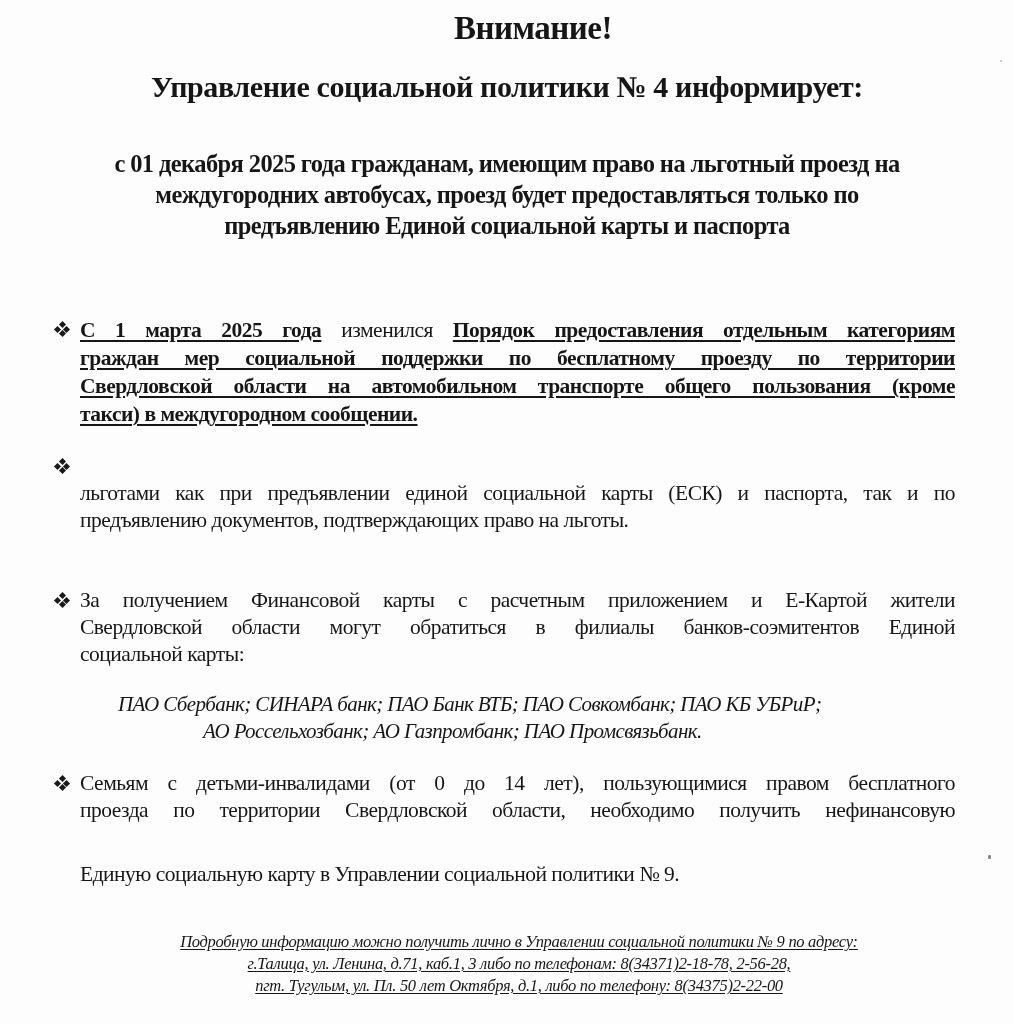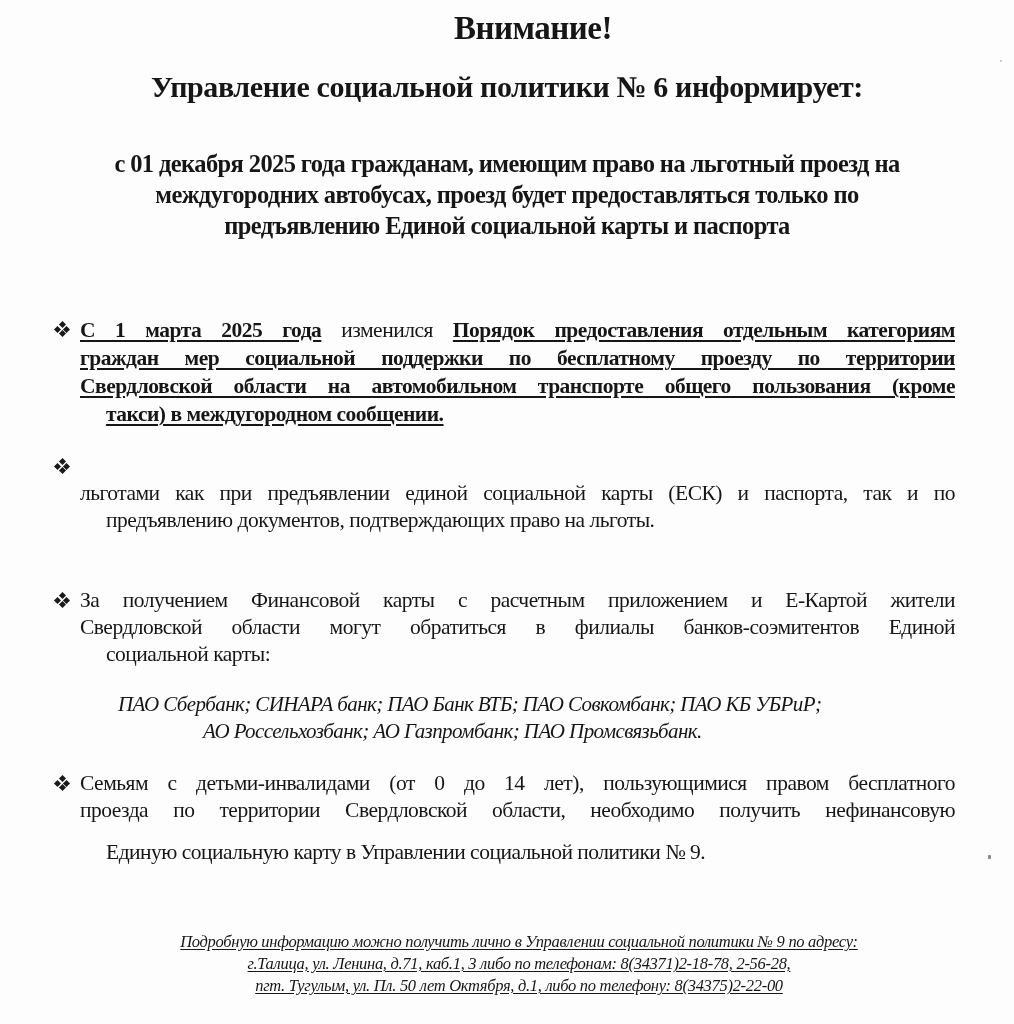--- a/index.html
+++ b/index.html
@@ -6,33 +6,33 @@
   body { width: 1014px; height: 1024px; position: relative; overflow: hidden;
          font-family: "Liberation Serif", "DejaVu Serif", serif; color: #161616; }
   .page { position: absolute; left: 0; top: 0; width: 1014px; height: 1024px; background: #fdfdfd; }
   .abs { position: absolute; white-space: nowrap; }
   .title { left: 0; width: 1014px; top: 10px; text-align: center; font-weight: bold; font-size: 33px; letter-spacing: -0.5px; margin-left: 26px; }
   .subtitle { left: 0; width: 1014px; top: 70px; text-align: center; font-weight: bold; font-size: 30px; letter-spacing: -0.4px; }
   .headline { left: 0; width: 1014px; text-align: center; font-weight: bold; font-size: 24.5px; text-underline-offset: 3px; text-decoration-thickness: 2px; letter-spacing: -0.6px; }
   .bullet-icon { position: absolute; width: 14px; height: 14px; }
   .bullet-icon i { position: absolute; width: 5px; height: 5px; background: #1a1a1a; transform: rotate(45deg); }
   .line { left: 80px; width: 875px; font-size: 21.5px; letter-spacing: -0.5px; text-align: justify; text-align-last: justify; }
-  .line.last { text-align-last: left; margin-left: 26px; }
+  .line.last { text-align-last: left; }
   .bold-u { font-weight: bold; text-decoration: underline; text-underline-offset: 3px; text-decoration-thickness: 1.5px; }
   .banks { font-style: italic; font-size: 21px; text-underline-offset: 3px; letter-spacing: -0.6px; }
   .footer { left: 0; width: 1014px; text-align: center; font-style: italic; font-size: 16.5px; text-decoration: underline; text-underline-offset: 2px; letter-spacing: -0.3px; padding-left: 12px; }
   .speck { position: absolute; width: 3px; height: 4px; background: #888; border-radius: 1px; }
 </style>
 </head>
 <body>
 
 <div class="page">
 
   <div class="abs title">Внимание!</div>
-  <div class="abs subtitle">Управление социальной политики № 6  информирует:</div>
+  <div class="abs subtitle">Управление социальной политики № 4  информирует:</div>
 
   <div class="abs headline" style="top:150px">с 01 декабря 2025 года гражданам, имеющим право на льготный проезд на</div>
   <div class="abs headline" style="top:181px">междугородних автобусах,  проезд будет предоставляться только по</div>
   <div class="abs headline" style="top:212px">предъявлению Единой социальной карты и паспорта</div>
 
   <div class="bullet-icon" style="left:55px;top:322px">
     <i style="left:4.5px;top:0"></i>
       <i style="left:0;top:4.5px"></i>
       <i style="left:9px;top:4.5px"></i>
       <i style="left:4.5px;top:9px"></i>
@@ -67,21 +67,21 @@
   <div class="abs banks" style="left:203px;top:719px">АО Россельхозбанк;  АО Газпромбанк;  ПАО Промсвязьбанк.</div>
 
   <div class="bullet-icon" style="left:55px;top:776px">
     <i style="left:4.5px;top:0"></i>
       <i style="left:0;top:4.5px"></i>
       <i style="left:9px;top:4.5px"></i>
       <i style="left:4.5px;top:9px"></i>
   </div>
   <div class="abs line" style="top:771px">Семьям с детьми-инвалидами (от 0 до 14 лет), пользующимися правом бесплатного</div>
   <div class="abs line" style="top:798px">проезда по территории Свердловской области, необходимо получить нефинансовую</div>
-  <div class="abs line last" style="top:840px;width:auto">Единую социальную карту в Управлении социальной политики № 9.</div>
+  <div class="abs line last" style="top:862px;width:auto">Единую социальную карту в Управлении социальной политики № 9.</div>
 
   <div class="abs footer" style="top:932px">Подробную информацию можно получить лично в Управлении социальной политики № 9 по адресу:</div>
   <div class="abs footer" style="top:954px">г.Талица, ул. Ленина, д.71, каб.1, 3 либо по телефонам:  8(34371)2-18-78, 2-56-28,</div>
   <div class="abs footer" style="top:976px">пгт. Тугулым, ул. Пл. 50 лет Октября, д.1, либо по телефону: 8(34375)2-22-00</div>
 
   <span class="speck" style="left:988px;top:855px"></span>
   <span class="speck" style="left:1000px;top:60px;width:2px;height:2px;background:#bbb"></span>
 </div>
 
 </body></html>

